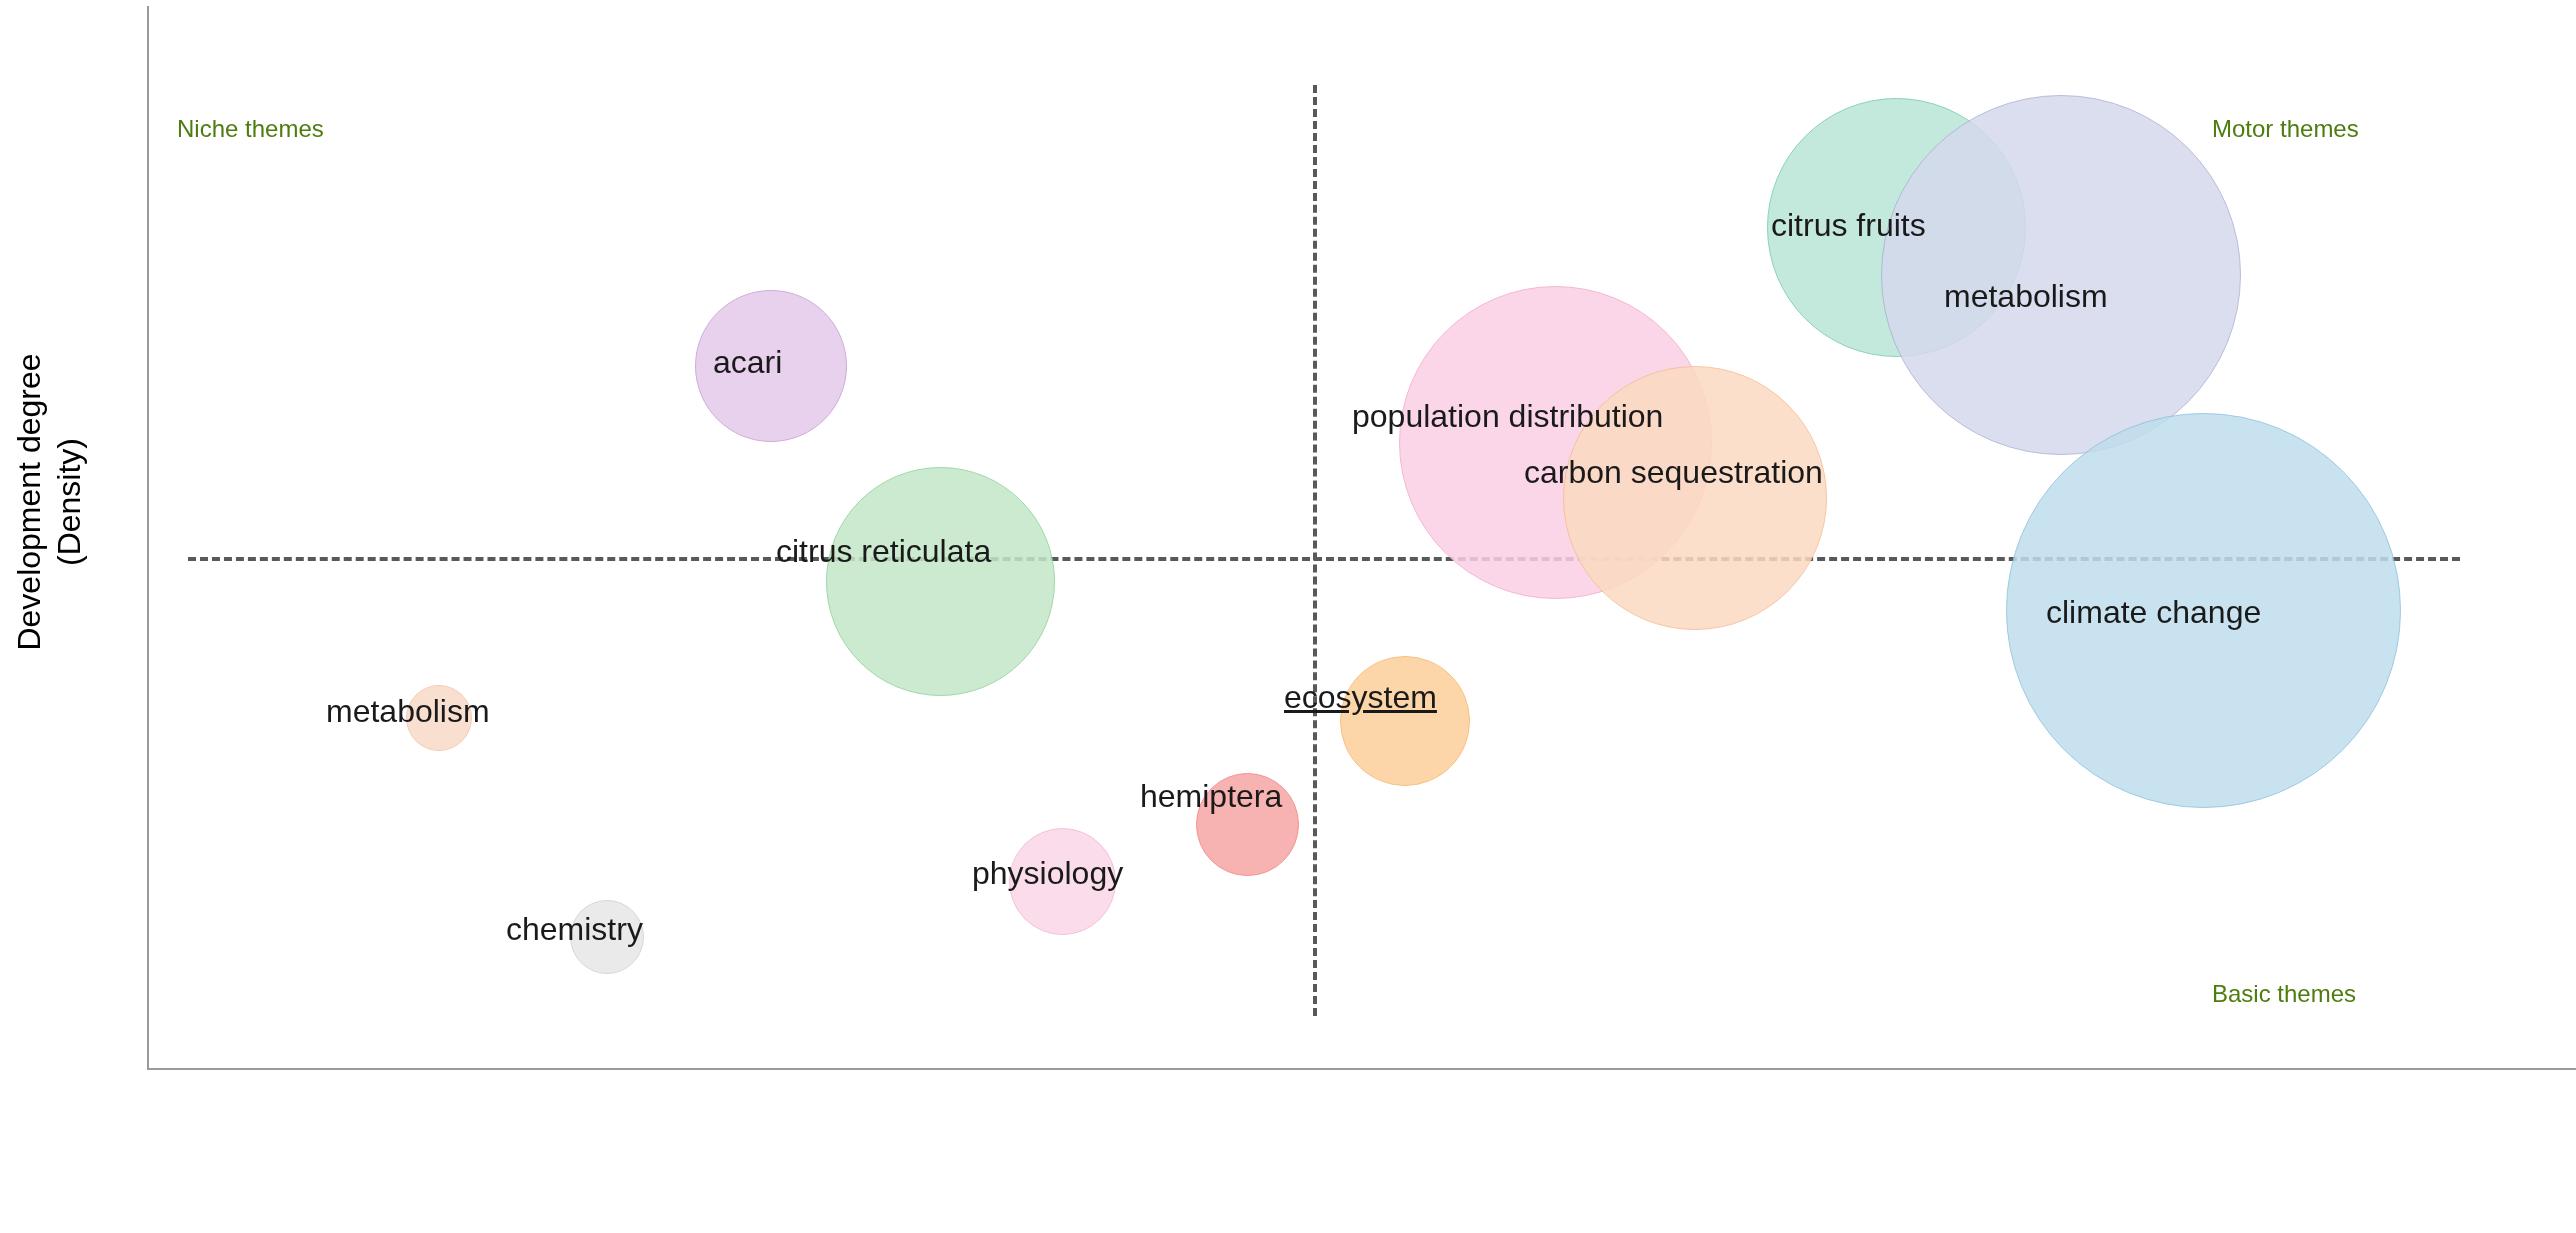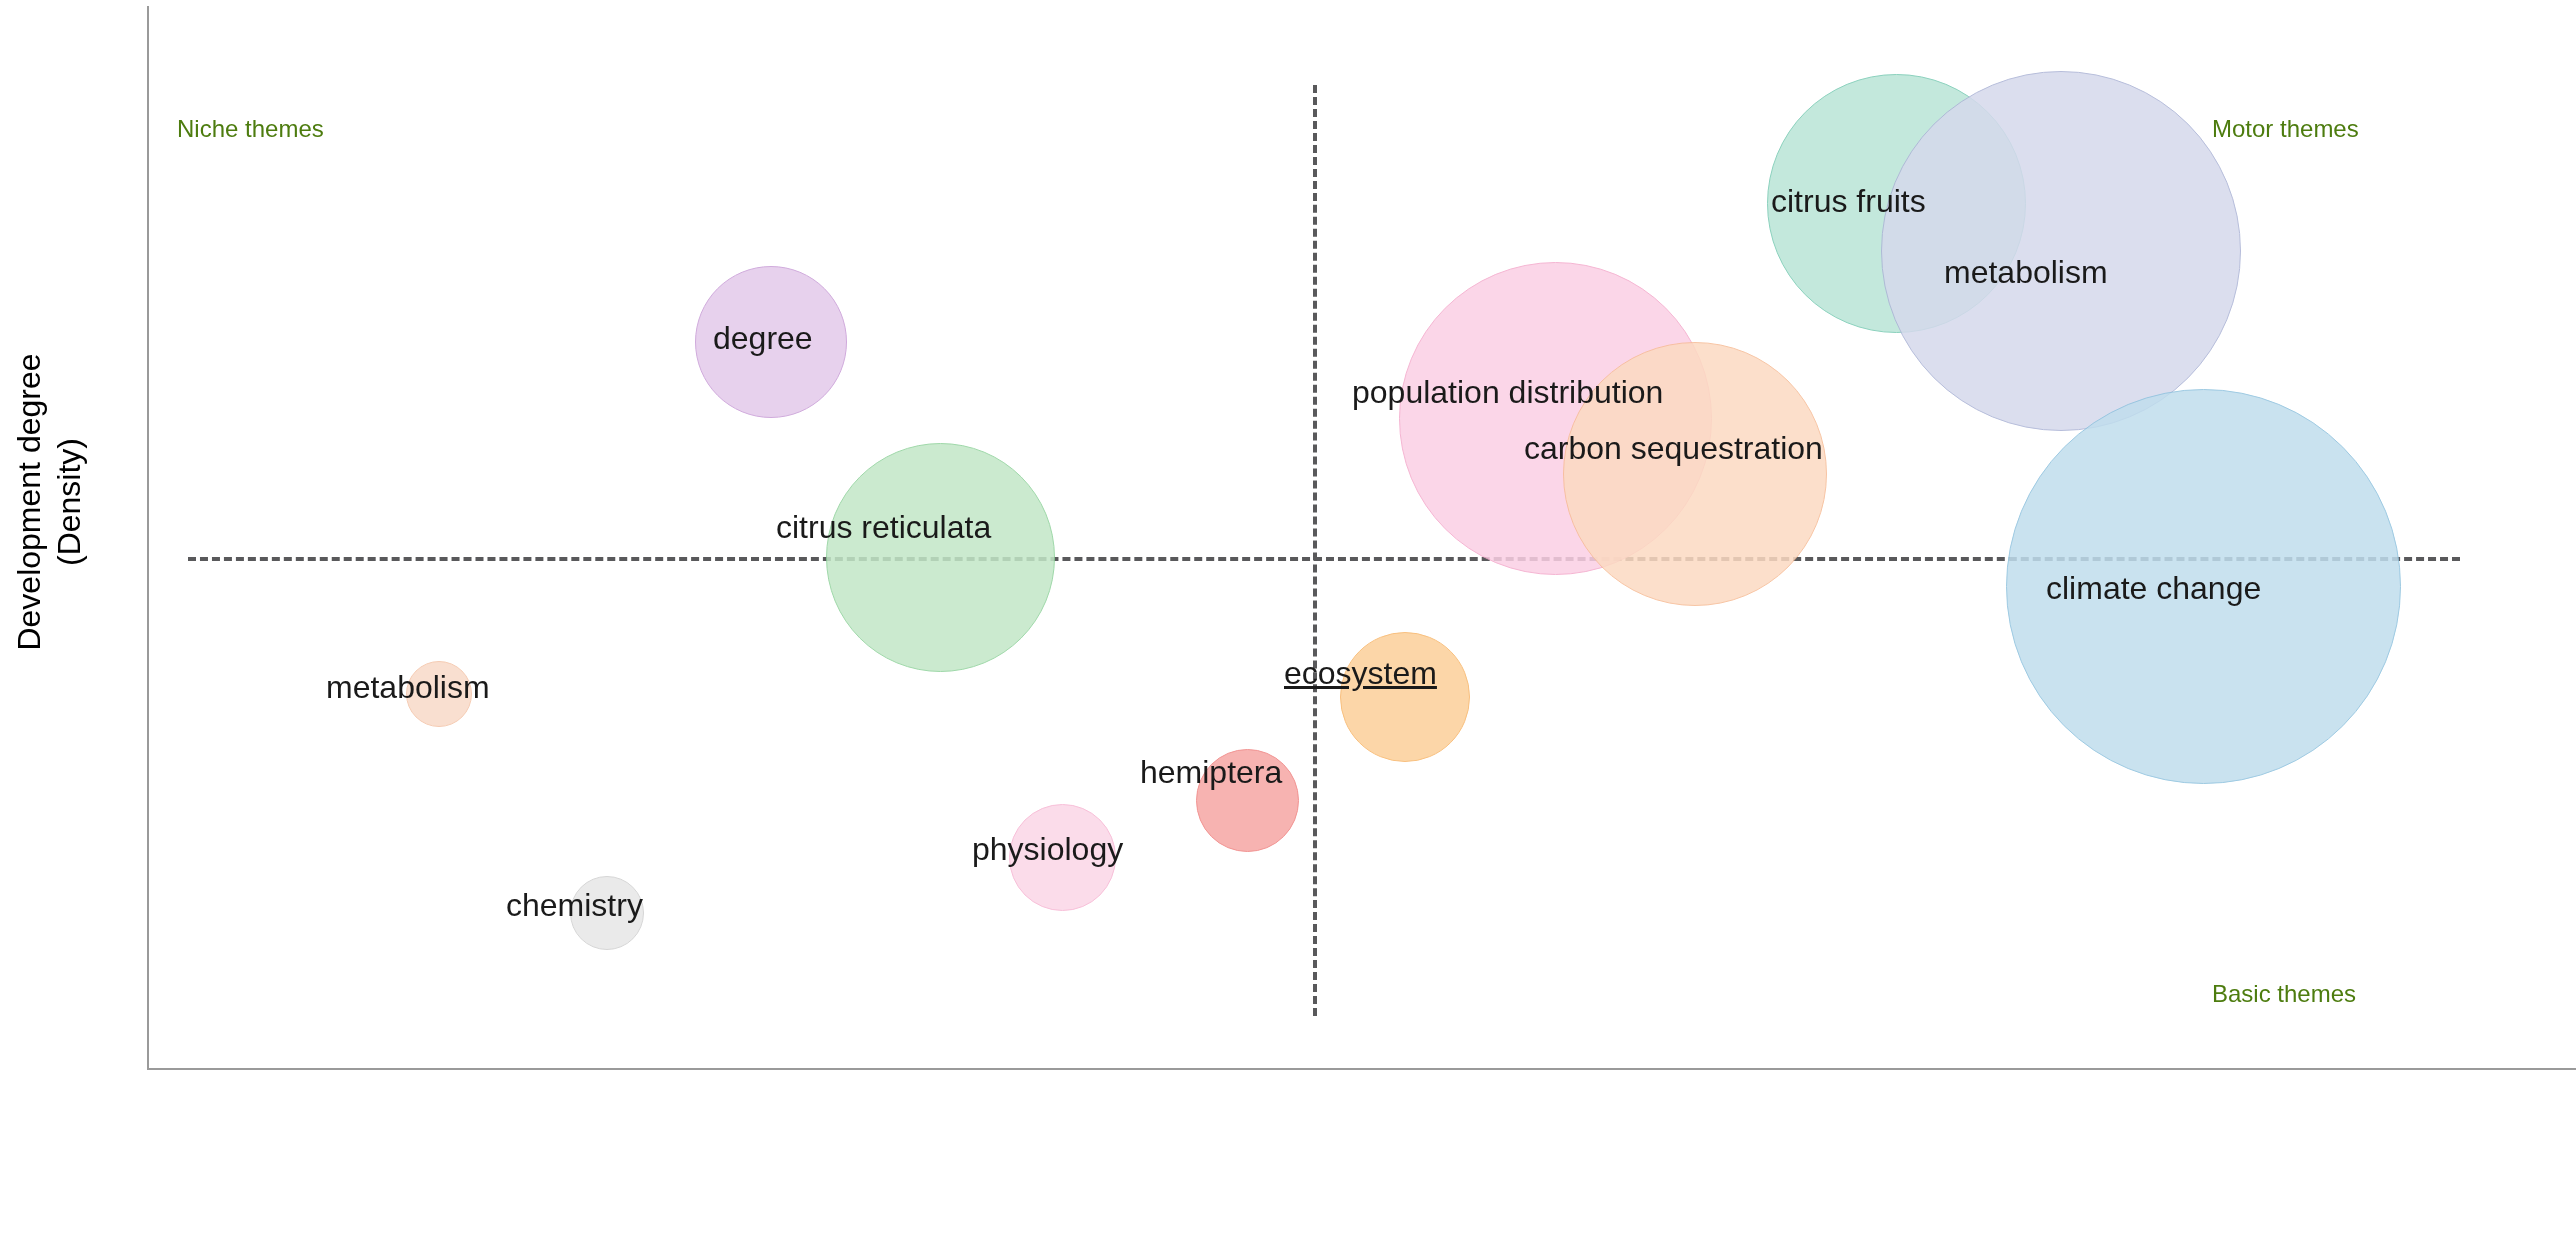--- a/index.html
+++ b/index.html
@@ -99,21 +99,21 @@
     border-radius: 50%;
     box-sizing: border-box;
   }
   .bubble-label {
     position: absolute;
     font-size: 32px;
     line-height: 35px;
     color: #1a1a1a;
     white-space: nowrap;
   }
-  .plot-layer { position: absolute; inset: 0; }
+  .plot-layer { position: absolute; inset: 0; margin-top: 24px; }
 </style>
 </head>
 <body>
 
 <div id="stage">
 
   <div class="axis-line-y"></div>
   <div class="axis-line-x"></div>
   <div class="median-h"></div>
   <div class="median-v"></div>
@@ -129,21 +129,21 @@
       <div class="bubble" style="left: 406px; top: 661px; width: 66px; height: 66px; background: rgb(249, 218, 200); border: 1.6px solid rgb(243, 195, 167); opacity: 0.85;"></div>
       <div class="bubble" style="left: 570px; top: 876px; width: 74px; height: 74px; background: rgb(231, 231, 231); border: 1.6px solid rgb(207, 207, 207); opacity: 0.85;"></div>
       <div class="bubble" style="left: 1009px; top: 804px; width: 107px; height: 107px; background: rgb(251, 214, 231); border: 1.6px solid rgb(246, 181, 210); opacity: 0.85;"></div>
       <div class="bubble" style="left: 1196px; top: 749px; width: 103px; height: 103px; background: rgb(246, 166, 164); border: 1.6px solid rgb(239, 130, 128); opacity: 0.85;"></div>
       <div class="bubble" style="left: 1340px; top: 632px; width: 130px; height: 130px; background: rgb(252, 208, 154); border: 1.6px solid rgb(247, 181, 105); opacity: 0.85;"></div>
       <div class="bubble-label" style="left: 1771px; top: 184px;">citrus fruits</div>
       <div class="bubble-label" style="left: 1944px; top: 255px;">metabolism</div>
       <div class="bubble-label" style="left: 1352px; top: 375px;">population distribution</div>
       <div class="bubble-label" style="left: 1524px; top: 431px;">carbon sequestration</div>
       <div class="bubble-label" style="left: 2046px; top: 571px;">climate change</div>
-      <div class="bubble-label" style="left: 713px; top: 321px;">degree</div>
+      <div class="bubble-label" style="left: 713px; top: 321px;">acari</div>
       <div class="bubble-label" style="left: 776px; top: 510px;">citrus reticulata</div>
       <div class="bubble-label" style="left: 326px; top: 670px;">metabolism</div>
       <div class="bubble-label" style="left: 506px; top: 888px;">chemistry</div>
       <div class="bubble-label" style="left: 972px; top: 832px;">physiology</div>
       <div class="bubble-label" style="left: 1140px; top: 755px;">hemiptera</div>
       <div class="bubble-label" style="left: 1284px; top: 656px; text-decoration: underline;">ecosystem</div>
     </div>
 
   <div class="quad niche">Niche themes</div>
   <div class="quad motor">Motor themes</div>

